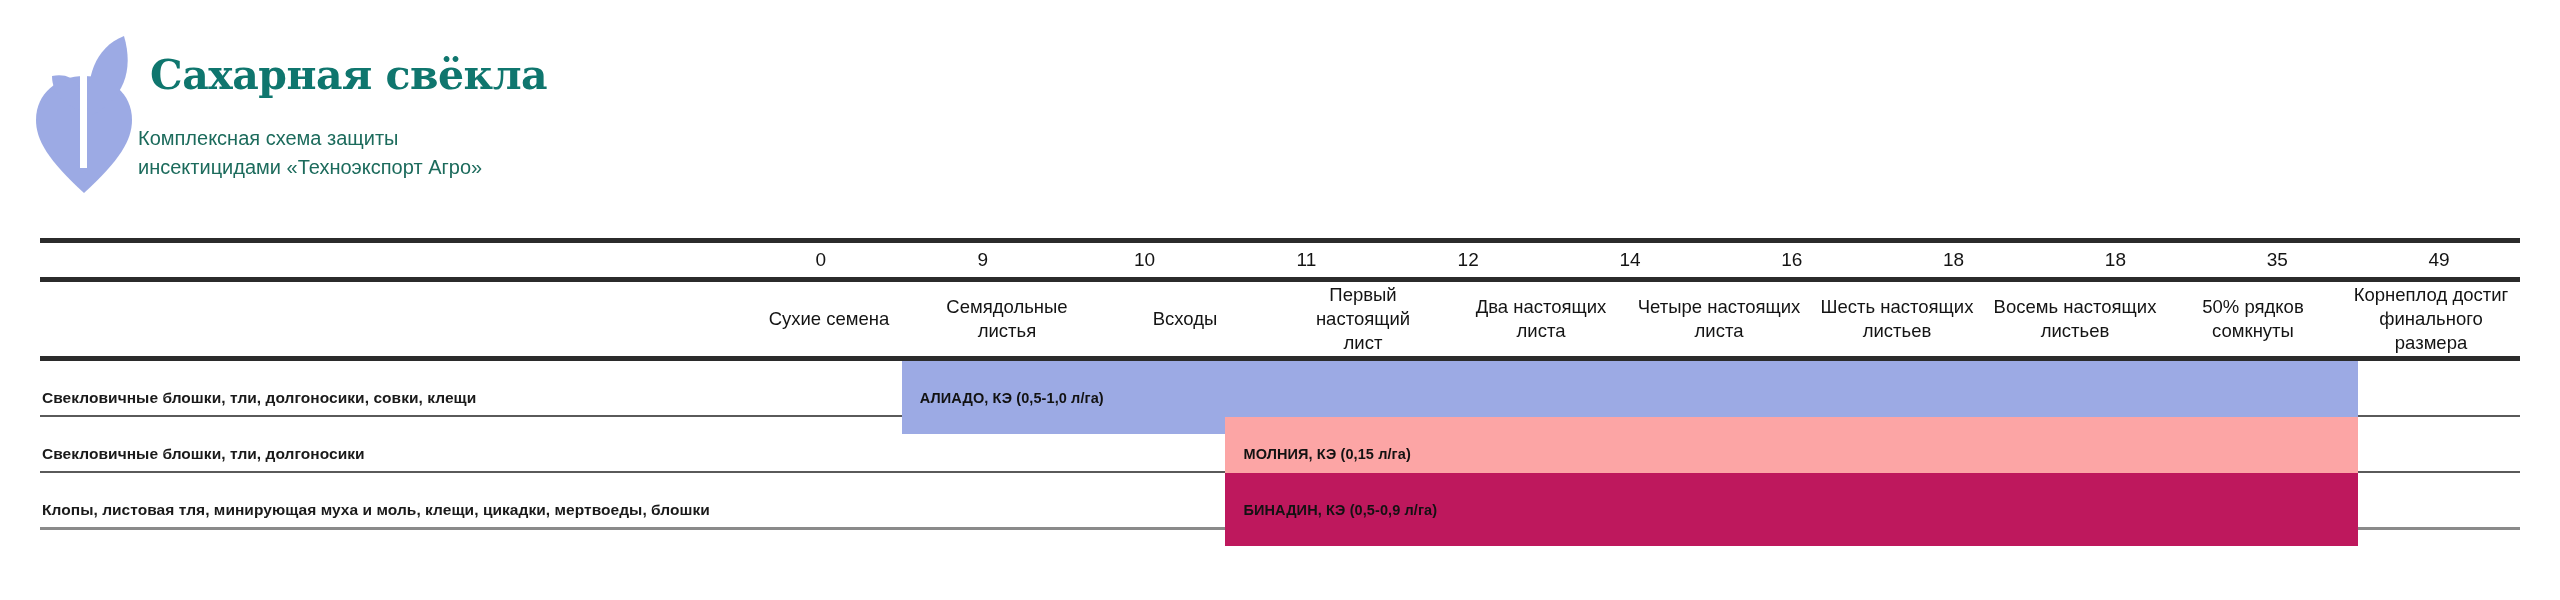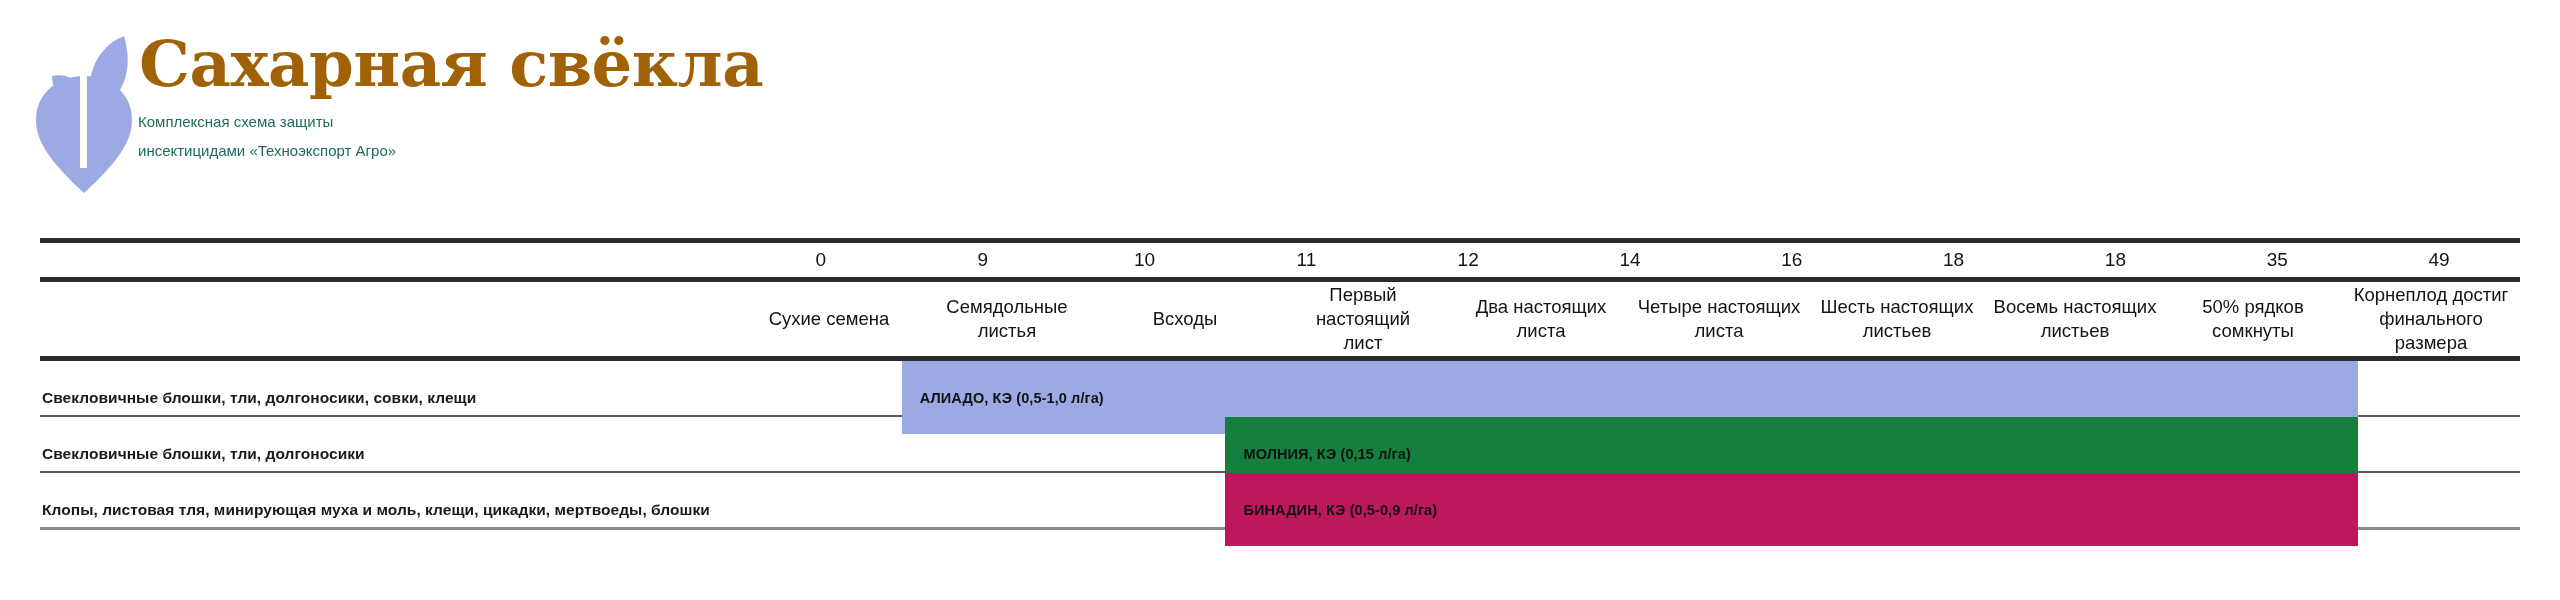--- a/index.html
+++ b/index.html
@@ -33,32 +33,32 @@
   }
   .logo-mark svg { display: block; width: 112px; height: 165px; }
 
   .brand-block {
     position: absolute;
     left: 138px;
     top: 26px;
   }
   .brand-title {
     font-family: "DejaVu Serif", "Liberation Serif", serif;
-    font-size: 64px;
+    font-size: 41px;
     line-height: 74px;
     font-weight: 700;
-    color: #a16207;
+    color: #0f766e;
     letter-spacing: -0.5px;
     white-space: nowrap;
-    margin: 1px;
+    margin: 12px;
   }
   .brand-subtitle {
     margin: 6px 0 0 0;
     font-family: "Liberation Sans", "DejaVu Sans", sans-serif;
-    font-size: 15px;
+    font-size: 20px;
     line-height: 29px;
     font-weight: 400;
     color: #1C6B5C;
     white-space: pre-line;
   }
 
   
   .schema {
     position: absolute;
     left: 40px;
@@ -235,21 +235,21 @@
         <div class="col-stages">
           <div class="bar" style="background: rgb(156, 170, 228); left: 9.09091%; width: 81.8182%;">
             <span class="bar-label">АЛИАДО, КЭ (0,5-1,0 л/га)</span>
           </div>
         </div>
       </div>
       <div class="rule rule-thin"></div>
       <div class="grid-row row-data">
         <div class="col-label">Свекловичные блошки, тли, долгоносики</div>
         <div class="col-stages">
-          <div class="bar" style="background: #15803d; left: 27.2727%; width: 63.6364%;">
+          <div class="bar" style="background: #fca5a5; left: 27.2727%; width: 63.6364%;">
             <span class="bar-label">МОЛНИЯ, КЭ (0,15 л/га)</span>
           </div>
         </div>
       </div>
       <div class="rule rule-thin"></div>
       <div class="grid-row row-data">
         <div class="col-label">Клопы, листовая тля, минирующая муха и моль, клещи, цикадки, мертвоеды, блошки</div>
         <div class="col-stages">
           <div class="bar" style="background: #be185d; left: 27.2727%; width: 63.6364%;">
             <span class="bar-label">БИНАДИН, КЭ (0,5-0,9 л/га)</span>

